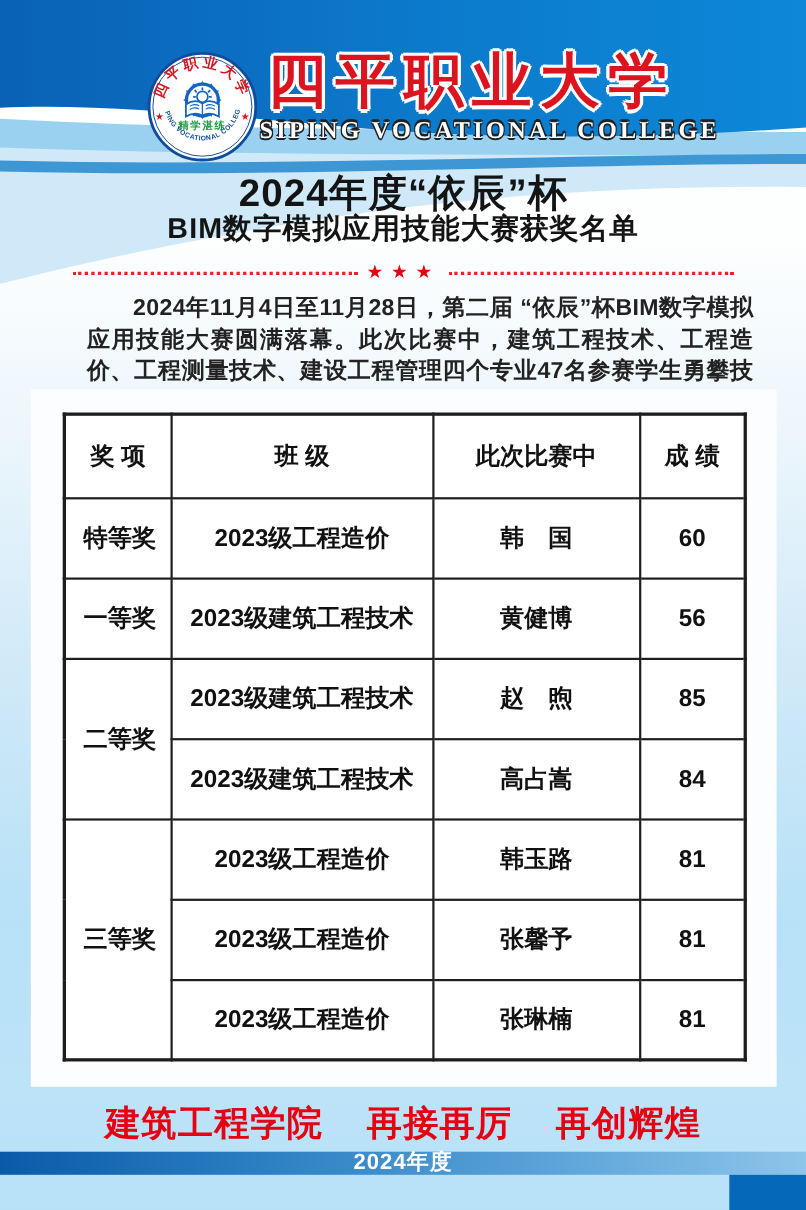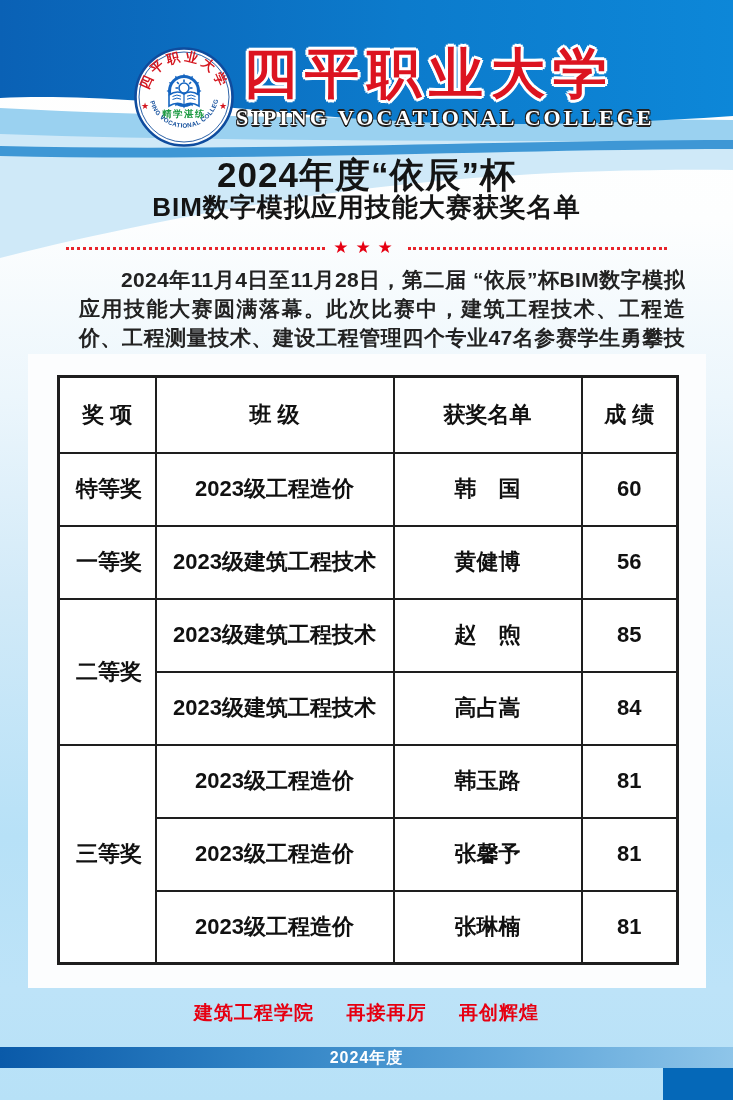--- a/index.html
+++ b/index.html
@@ -41,28 +41,28 @@
     border-collapse:collapse;table-layout:fixed;background:#fff;border:3px solid #1e1e1e;
   }
   table.awards th,table.awards td{
     border:2px solid #1e1e1e;text-align:center;vertical-align:middle;
     font-size:22px;font-weight:bold;color:#111;padding:16px;white-space:pre;
   }
   table.awards thead tr{height:76px;}
   table.awards tbody tr{height:73px;}
   .slogan{
     position:absolute;left:0;top:1000px;width:733px;text-align:center;
-    font-size:19px;font-weight:900;color:#e60012;letter-spacing:1px;word-spacing:10px;white-space:pre;
+    font-size:32px;font-weight:900;color:#e60012;letter-spacing:1px;word-spacing:10px;white-space:pre;
   }
   .year-bar{
     position:absolute;left:0;top:1047px;width:733px;height:21px;
     background:linear-gradient(90deg,#0a5aa9 0%,#2f82c4 35%,#5ba3d8 68%,#8ec5e9 100%);
     text-align:center;
   }
-  .year-bar span{font-size:16px;font-weight:bold;color:#fff;line-height:21px;letter-spacing:1px;}
+  .year-bar span{font-size:20px;font-weight:bold;color:#fff;line-height:21px;letter-spacing:1px;}
   .corner-block{position:absolute;left:663px;top:1068px;width:70px;height:32px;background:#0568b8;}
 </style>
 </head>
 <body>
 
 <div class="poster">
 
   <svg class="header-art" width="733" height="280" viewBox="0 0 733 280">
     <defs>
       <linearGradient id="bandGrad" x1="0" y1="0" x2="1" y2="0">
@@ -145,21 +145,21 @@
     <colgroup>
         <col style="width: 97px;">
         <col style="width: 238px;">
         <col style="width: 188px;">
         <col style="width: 96px;">
       </colgroup>
     <thead>
         <tr>
           <th>奖 项</th>
           <th>班 级</th>
-          <th>获奖名单</th>
+          <th>此次比赛中</th>
           <th>成 绩</th>
         </tr>
       </thead>
     <tbody>
         <tr>
           <td rowspan="1">特等奖</td>
           <td>2023级工程造价</td>
           <td>韩　国</td>
           <td>60</td>
         </tr>

